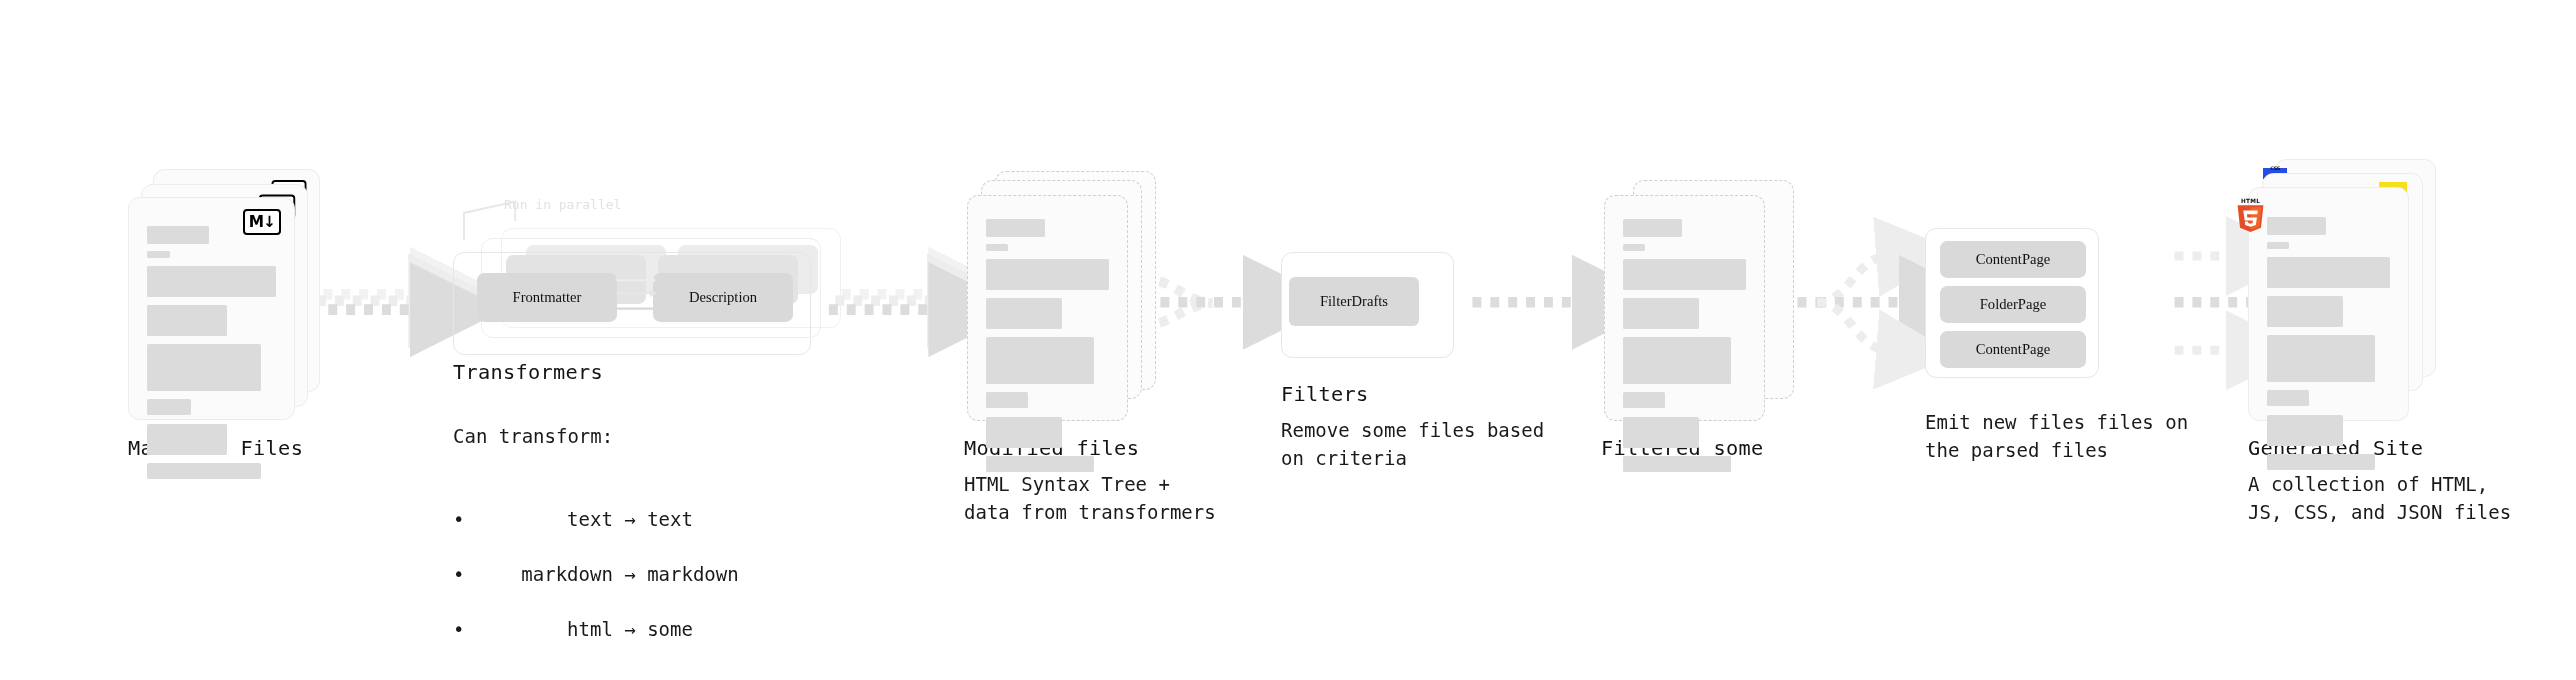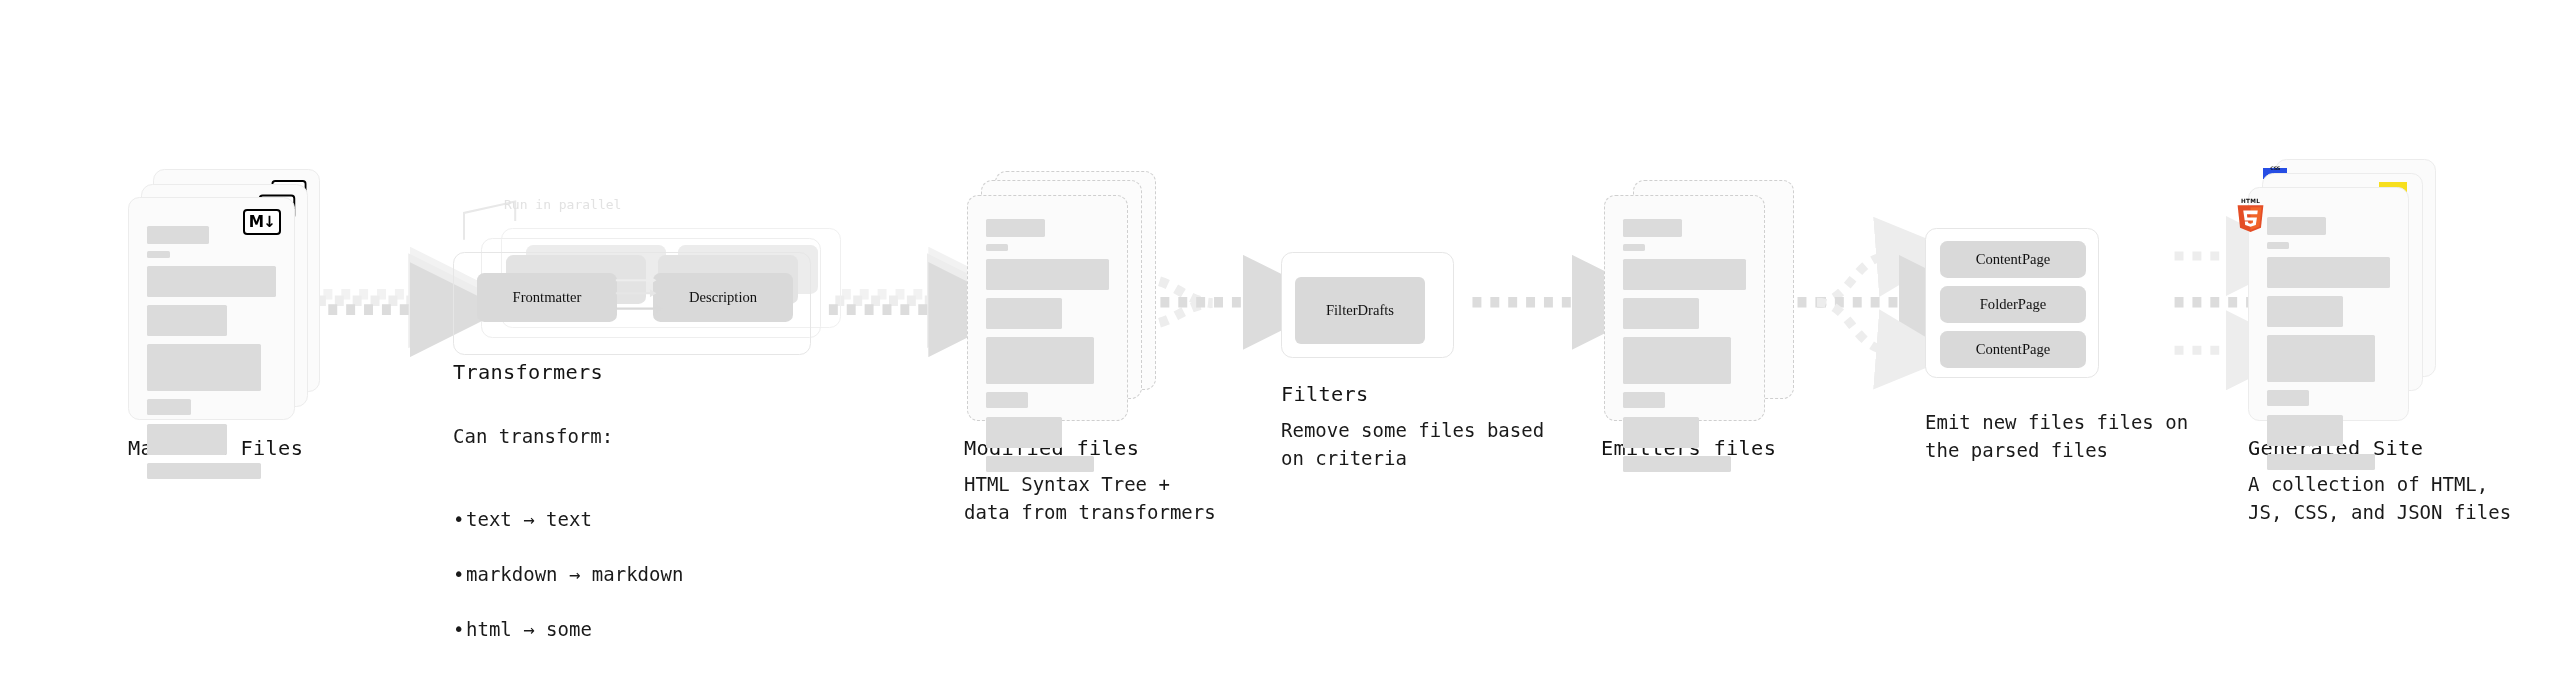--- a/index.html
+++ b/index.html
@@ -115,20 +115,21 @@
   .caption-sub {
     margin-top: 11.4px;
     font-size: 19px;
     line-height: 1.45;
     color: #1a1a1a;
     white-space: pre-line;
   }
   .caption-sub ul {
     margin: 0; padding: 0 0 0 13px;
     list-style: none;
+    text-align: center;
   }
   .caption-sub li { position: relative; padding-left: 0; }
   .caption-sub li:before {
     content: "\2022";
     position: absolute;
     left: -13px;
   }
 
   
   .group-box {
@@ -317,21 +318,21 @@
   </div>
 
   <div class="caption" style="left:964px; top:436px; width:276px;">
     <div class="caption-title">Modified files</div>
     <div class="caption-sub">HTML Syntax Tree +
 data from transformers</div>
   </div>
 
   <div>
     <div class="group-box solid-bg" style="left:1281px; top:252px; width:173px; height:106px;">
-      <div class="pill" style="left:13px; top:24.4px; width:130px; height:67px;border-radius:6px;">FilterDrafts</div>
+      <div class="pill" style="left:7px; top:24.4px; width:130px; height:49px;border-radius:6px;">FilterDrafts</div>
     </div>
   </div>
 
   <div class="caption" style="left:1281px; top:382px; width:268px;">
     <div class="caption-title">Filters</div>
     <div class="caption-sub">Remove some files based
 on criteria</div>
   </div>
 
   <div class="doc-stack">
@@ -344,21 +345,21 @@
         <div class="bar w-62 tall-1"></div>
         <div class="bar w-88 tall-2"></div>
         <div class="bar w-34"></div>
         <div class="bar w-62 tall-1"></div>
         <div class="bar w-88"></div>
       </div>
     </div>
   </div>
 
   <div class="caption" style="left:1601px; top:436px; width:268px;">
-    <div class="caption-title">Emitters files</div>
+    <div class="caption-title">Filtered some</div>
   </div>
 
   <div>
     <div class="group-box solid-bg" style="left:1925px; top:228px; width:174px; height:150px;">
       <div class="pill" style="left:14px; top:12.2px; width:146px; height:37px;">ContentPage</div>
       <div class="pill" style="left:14px; top:57px; width:146px; height:37px;">FolderPage</div>
       <div class="pill" style="left:14px; top:102px; width:146px; height:37px;">ContentPage</div>
     </div>
   </div>
 

